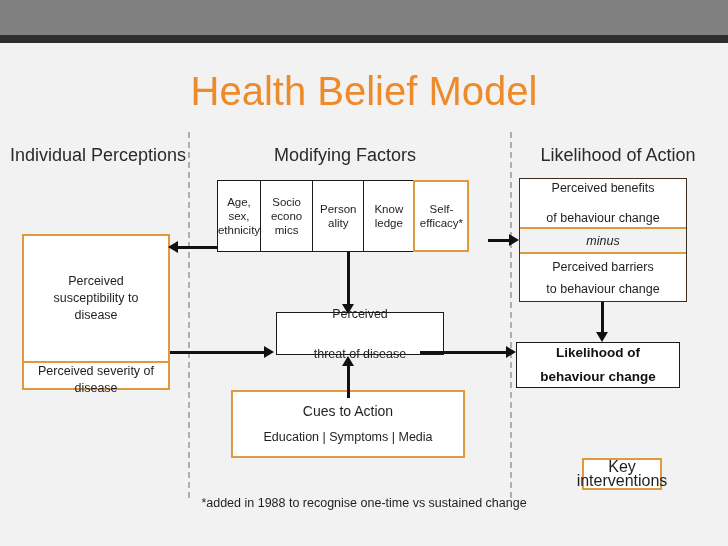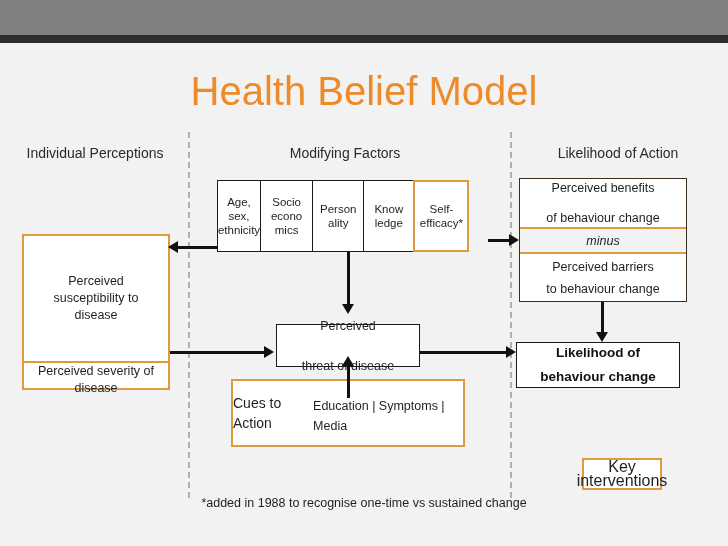--- a/index.html
+++ b/index.html
@@ -26,21 +26,21 @@
     color:#ED8B2B;
     letter-spacing:0px;
     font-weight:400;
     line-height:46px;
     white-space:nowrap;
   }
 
   
   .col-head{
     position:absolute;
-    font-size:14px;
+    font-size:18px;
     color:#2a2a2a;
     text-align:center;
     white-space:nowrap;
   }
   #head-individual{left:10px;top:145px;width:170px;}
   #head-modifying{left:245px;top:145px;width:200px;}
   #head-likelihood{left:523px;top:145px;width:190px;}
 
   
   .vdash{
@@ -96,27 +96,27 @@
     padding:0 4px;
   }
   #factors-row .fcell:first-child{margin-left:0;}
   #factors-row .fcell.highlight{
     border:2px solid #DE9A3C;
     z-index:3;
     text-align:center;
   }
 
   
-  #threat-box{left:276px;top:324px;width:144px;height:43px;gap:24px;}
+  #threat-box{left:276px;top:312px;width:168px;height:43px;gap:24px;}
 
   
   #cues-box{
-    position:absolute;left:231px;top:379px;width:234px;height:68px;
+    position:absolute;left:231px;top:390px;width:234px;height:68px;
     box-sizing:border-box;border:2px solid #DE9A3C;background:#ffffff;
-    display:flex;flex-direction:row;align-items:center;justify-content:center;
+    display:flex;flex-direction:column;align-items:center;justify-content:center;
     color:#1f1f1f;
   }
   #cues-title{font-size:14px;line-height:20px;}
   #cues-sub{font-size:12.5px;line-height:20px;margin-top:6px;}
 
   
   #benefit-stack{
     position:absolute;left:519px;top:178px;width:168px;height:124px;
     box-sizing:border-box;
     border:1.6px solid #3a2c1e;

